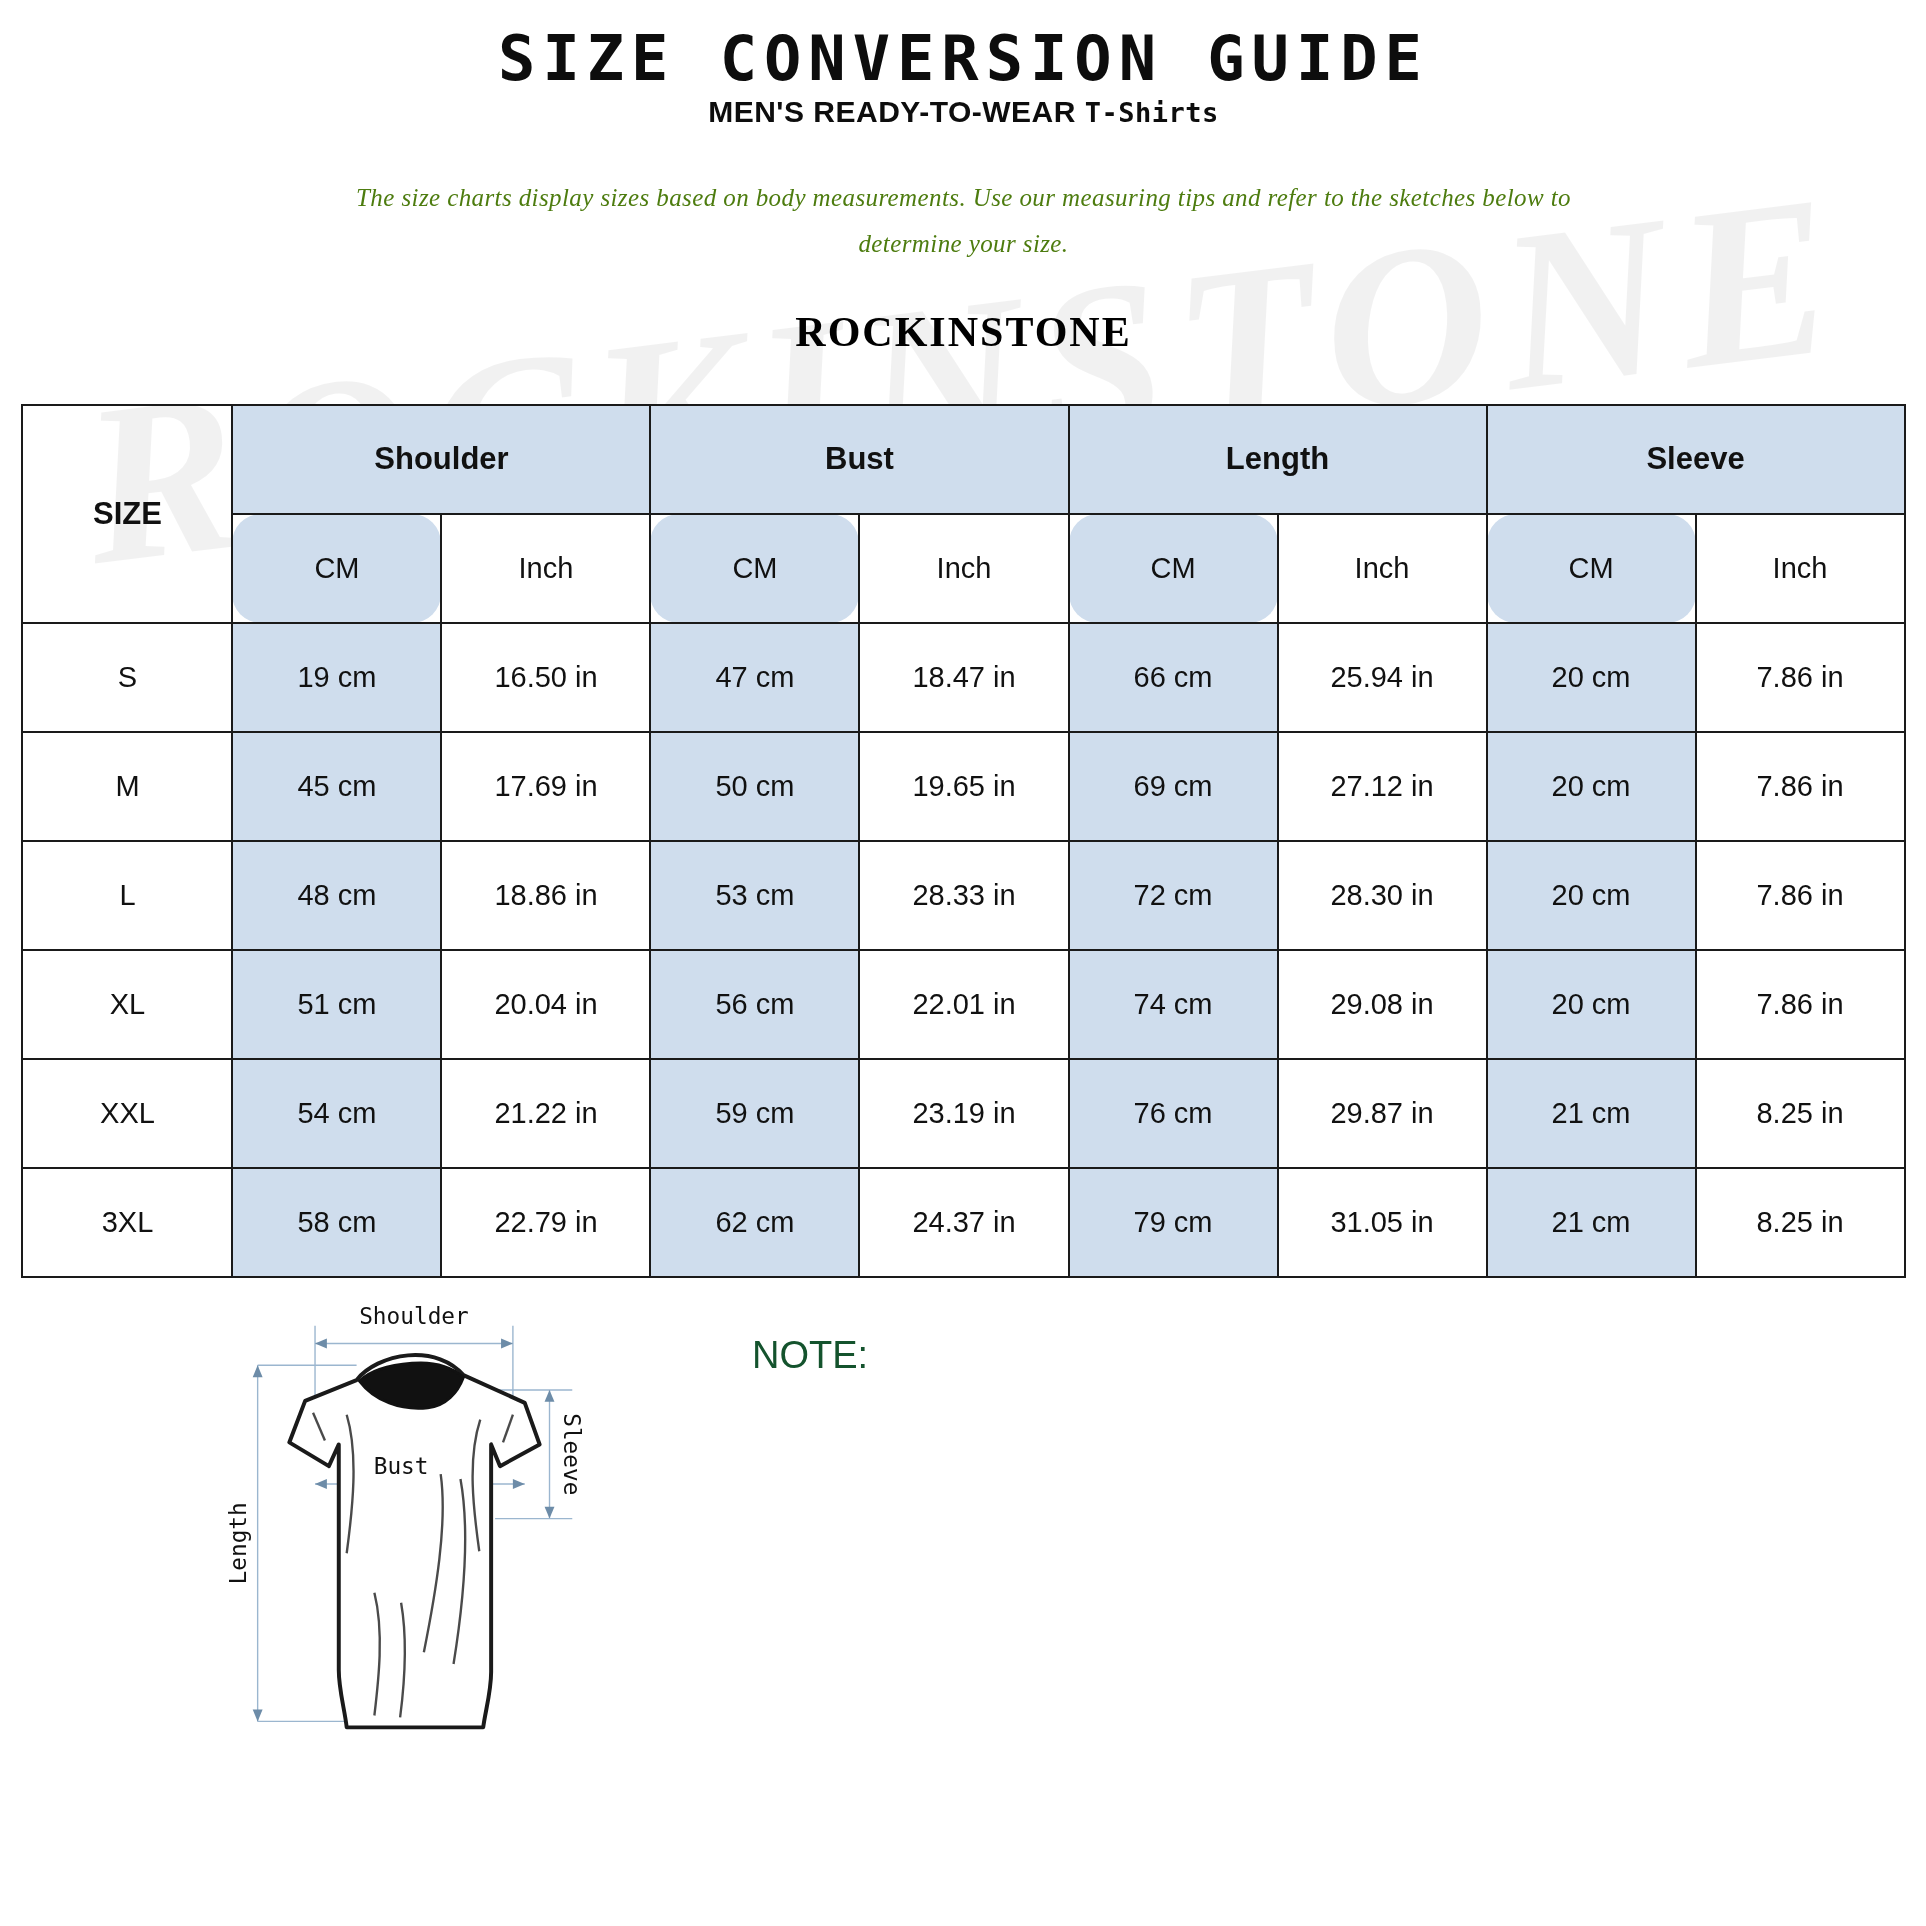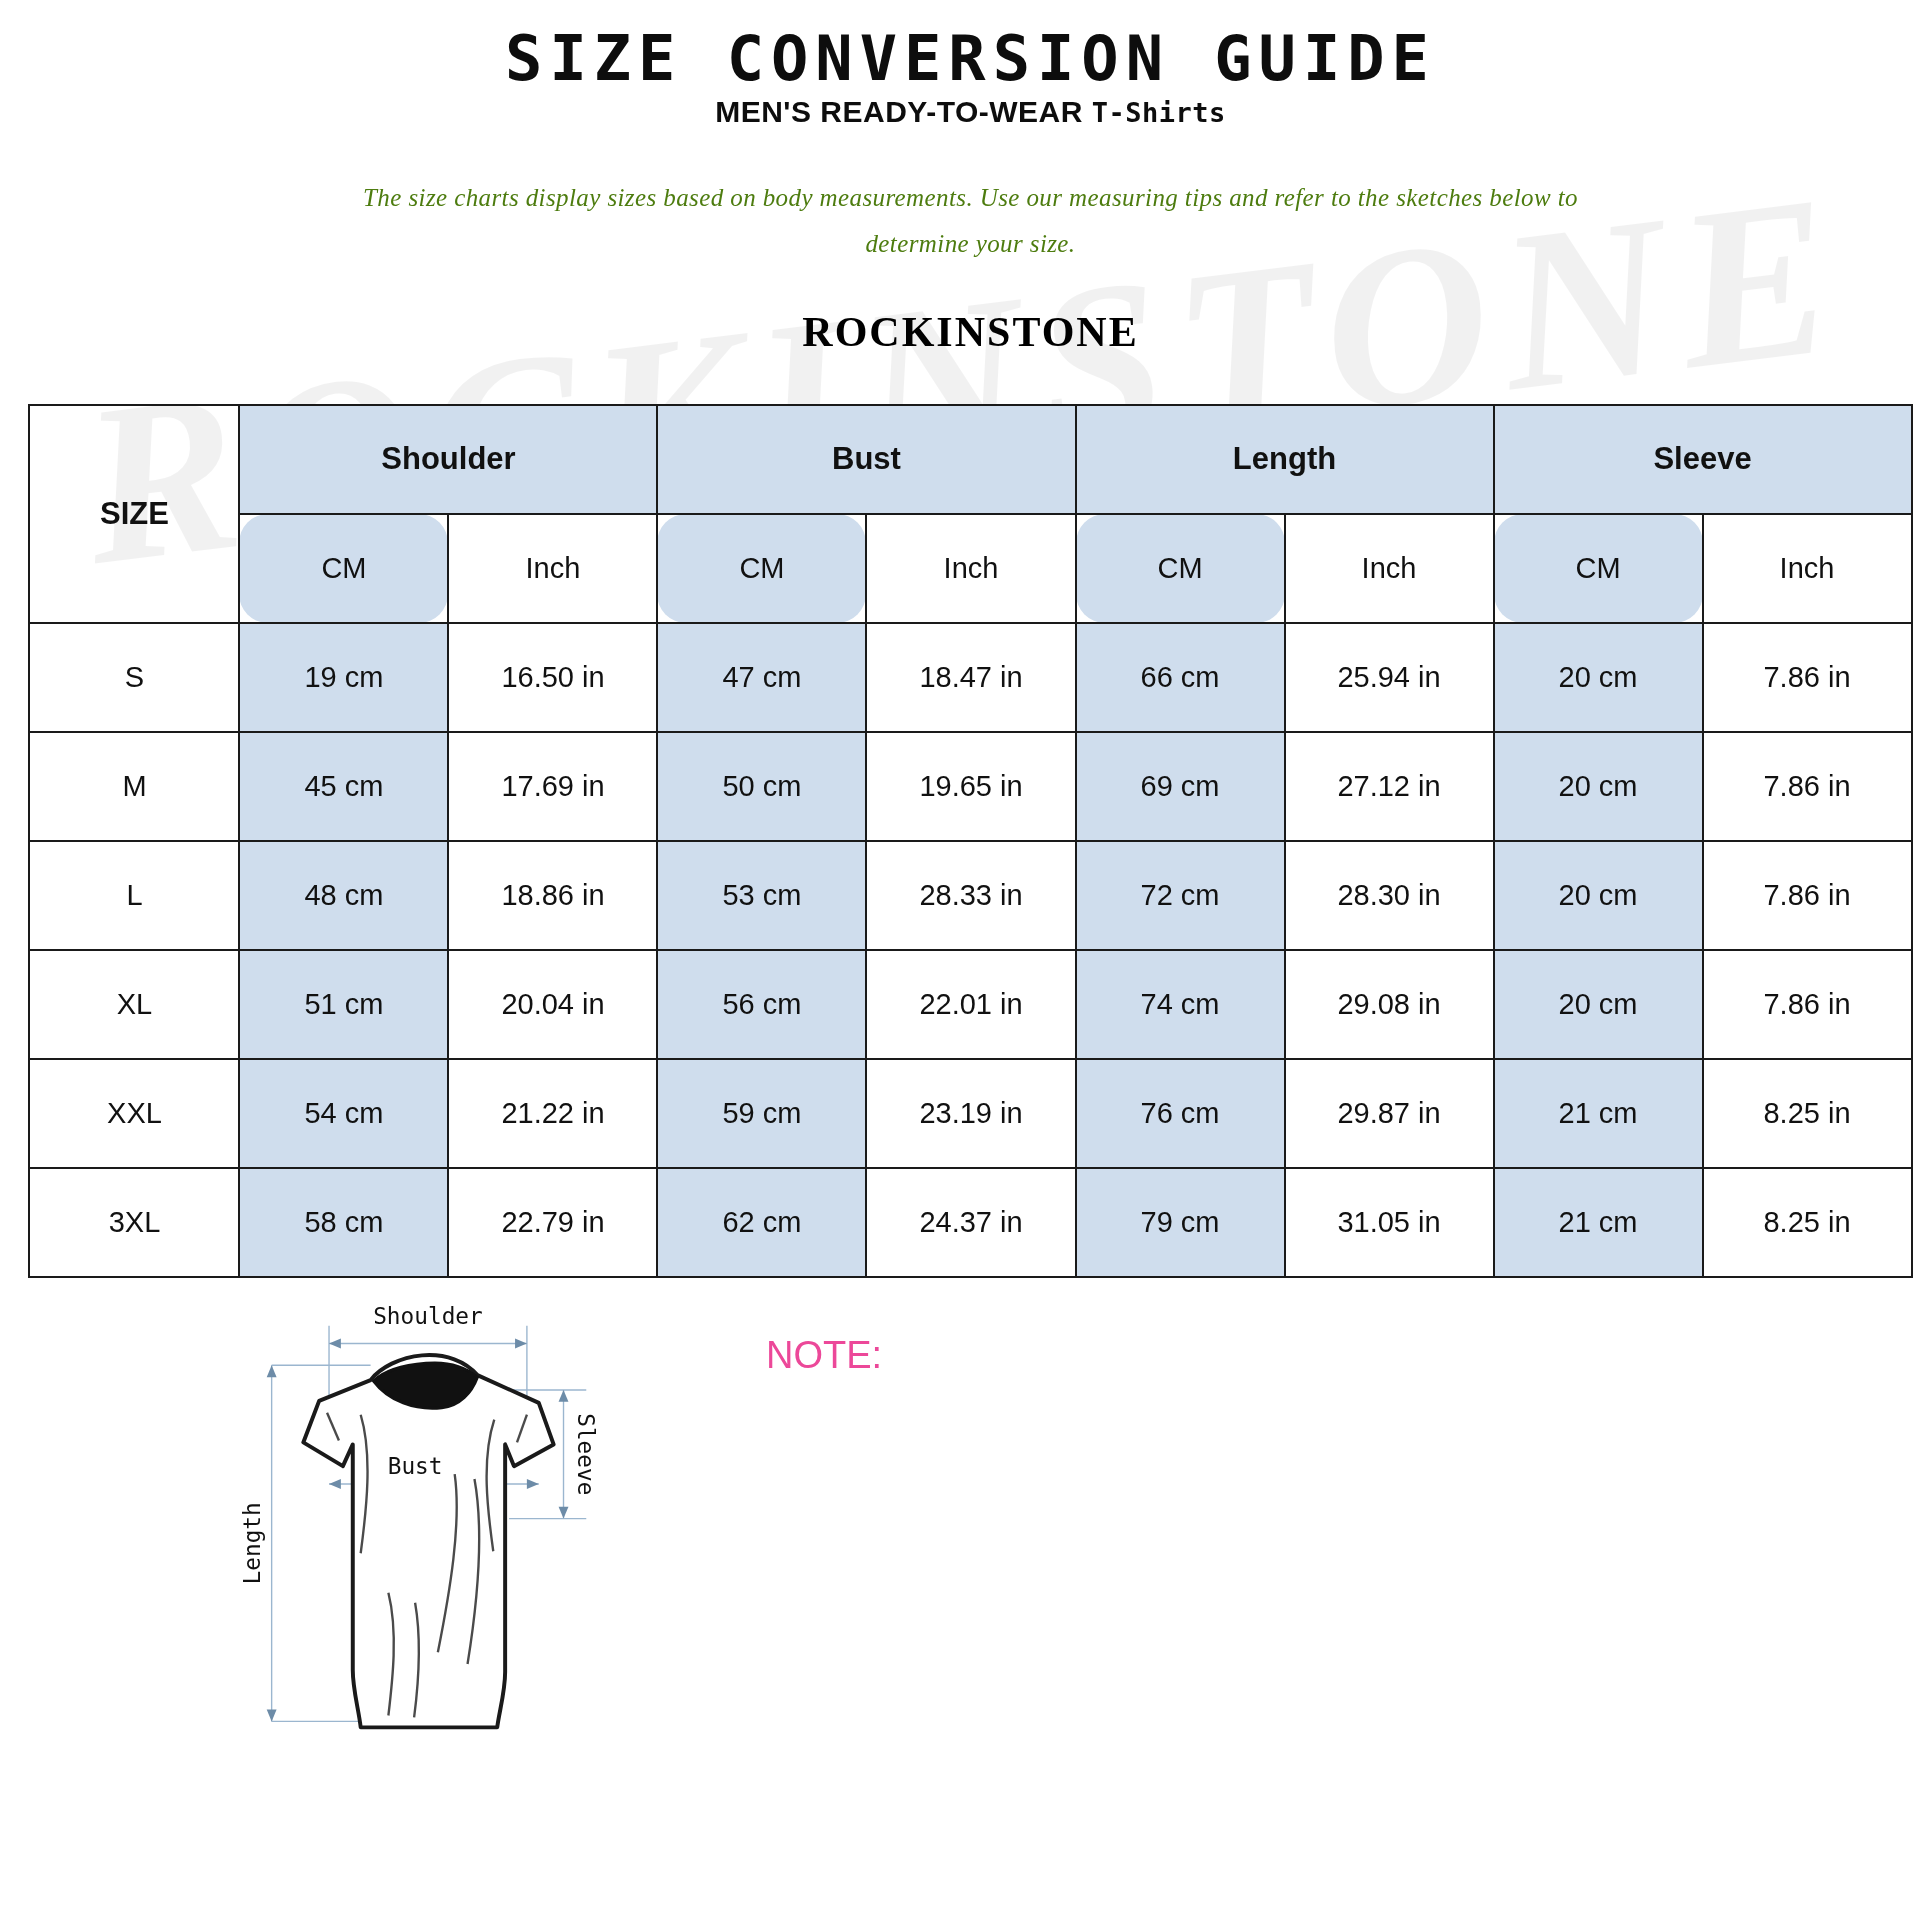--- a/index.html
+++ b/index.html
@@ -32,21 +32,21 @@
     font-size: 228px;
     letter-spacing: 14px;
     color: rgba(0,0,0,0.055);
     transform: rotate(-7deg);
     white-space: nowrap;
     pointer-events: none;
     user-select: none;
     z-index: 0;
   }
 
-  .content { position: relative; z-index: 2; padding-left: 14px; }
+  .content { position: relative; z-index: 2; }
 
   .title {
     text-align: center;
     font-family: "DejaVu Sans Mono", monospace;
     font-size: 62px;
     font-weight: 700;
     letter-spacing: 7px;
     margin-top: 22px;
     color: #0d0d0d;
   }
@@ -125,21 +125,21 @@
   }
   .note {
     position: absolute;
     left: 752px;
     top: 38px;
     width: 1109px;
   }
   .note-title {
     font-size: 38px;
     font-weight: 400;
-    color: #ec4899;
+    color: #14532d;
     margin-bottom: 26px;
   }
   .note-body {
     font-size: 36px;
     line-height: 1.72;
     font-weight: 700;
     color: #111;
   }
 </style>
 </head>

